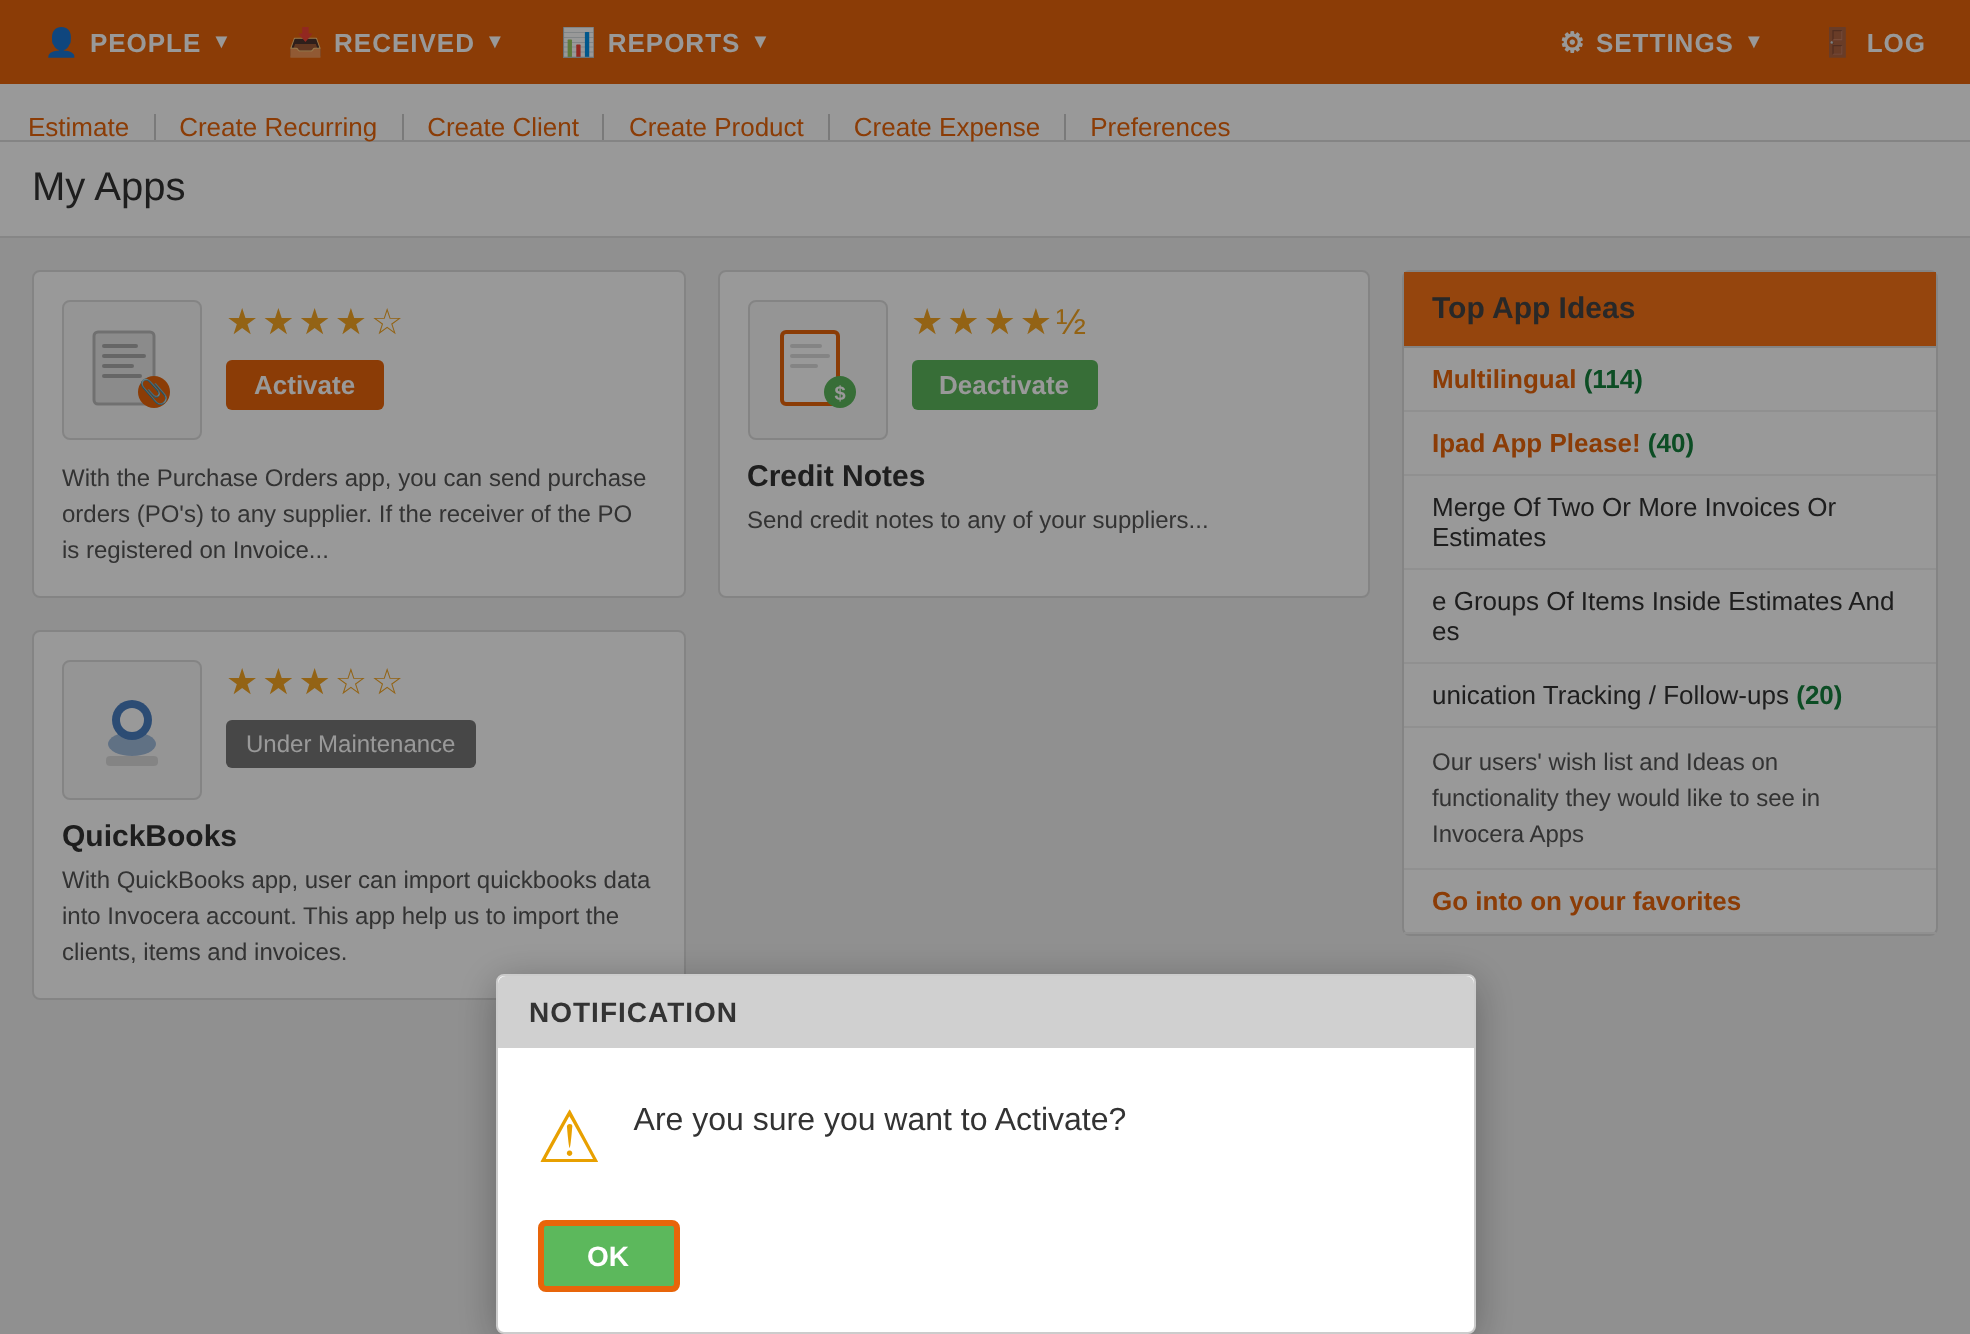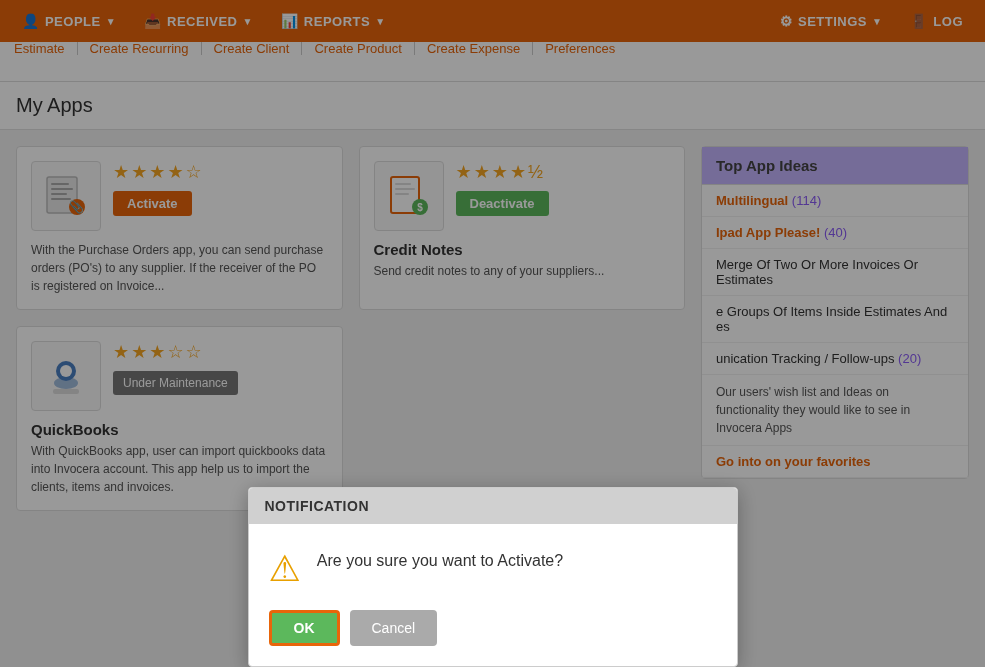--- a/index.html
+++ b/index.html
@@ -37,23 +37,23 @@
       align-items: center;
       gap: 4px;
     }
     .nav-icon { font-size: 14px; }
     .caret { font-size: 10px; }
 
     
     .sub-nav {
       background: white;
       border-bottom: 1px solid #ddd;
-      height: 40px;
-      display: flex;
-      align-items: flex-start;
+      height: 29px;
+      display: flex;
+      align-items: flex-end;
       padding: 0 10px;
       gap: 0;
     }
     .sub-nav-item {
       color: #e8650a;
       font-size: 13px;
       cursor: pointer;
       padding: 0 12px;
       border-right: 1px solid #ccc;
       line-height: 1;
@@ -183,38 +183,38 @@
       flex-shrink: 0;
     }
 
     .sidebar-box {
       background: white;
       border: 1px solid #ddd;
       border-radius: 4px;
     }
 
     .sidebar-title {
-      background: #c4b5fd;
+      background: #f97316;
       padding: 10px 14px;
       font-size: 15px;
       font-weight: bold;
       color: #444;
       border-bottom: 1px solid #ddd;
     }
 
     .sidebar-item {
       padding: 8px 14px;
       border-bottom: 1px solid #f0f0f0;
       font-size: 13px;
       color: #333;
     }
 
     .sidebar-item .count {
-      color: #8b5cf6;
-      font-weight: normal;
+      color: #15803d;
+      font-weight: bold;
     }
 
     .sidebar-item .link {
       color: #e8650a;
       cursor: pointer;
       font-size: 13px;
       font-weight: bold;
     }
 
     .sidebar-item p {
@@ -456,16 +456,15 @@
 
 <div class="modal-overlay">
   <div class="modal">
     <div class="modal-header">NOTIFICATION</div>
     <div class="modal-body">
       <div class="warning-icon">⚠</div>
       <div class="modal-message">Are you sure you want to Activate?</div>
     </div>
     <div class="modal-footer">
       <button class="btn-ok">OK</button>
-      <button class="btn-cancel">Cancel</button>
     </div>
   </div>
 </div>
 
 </body></html>

